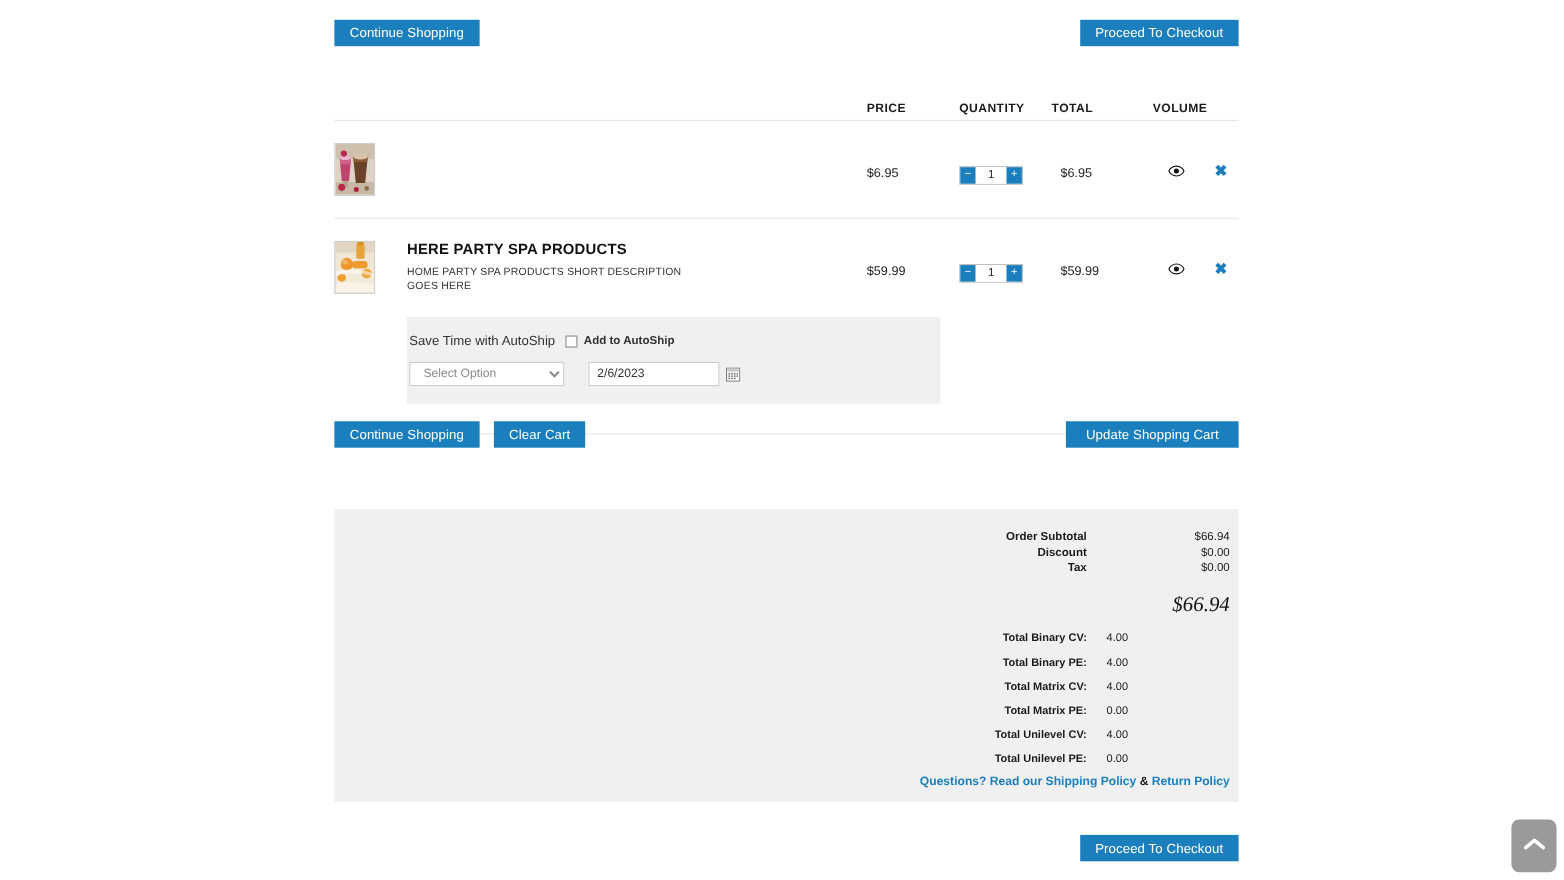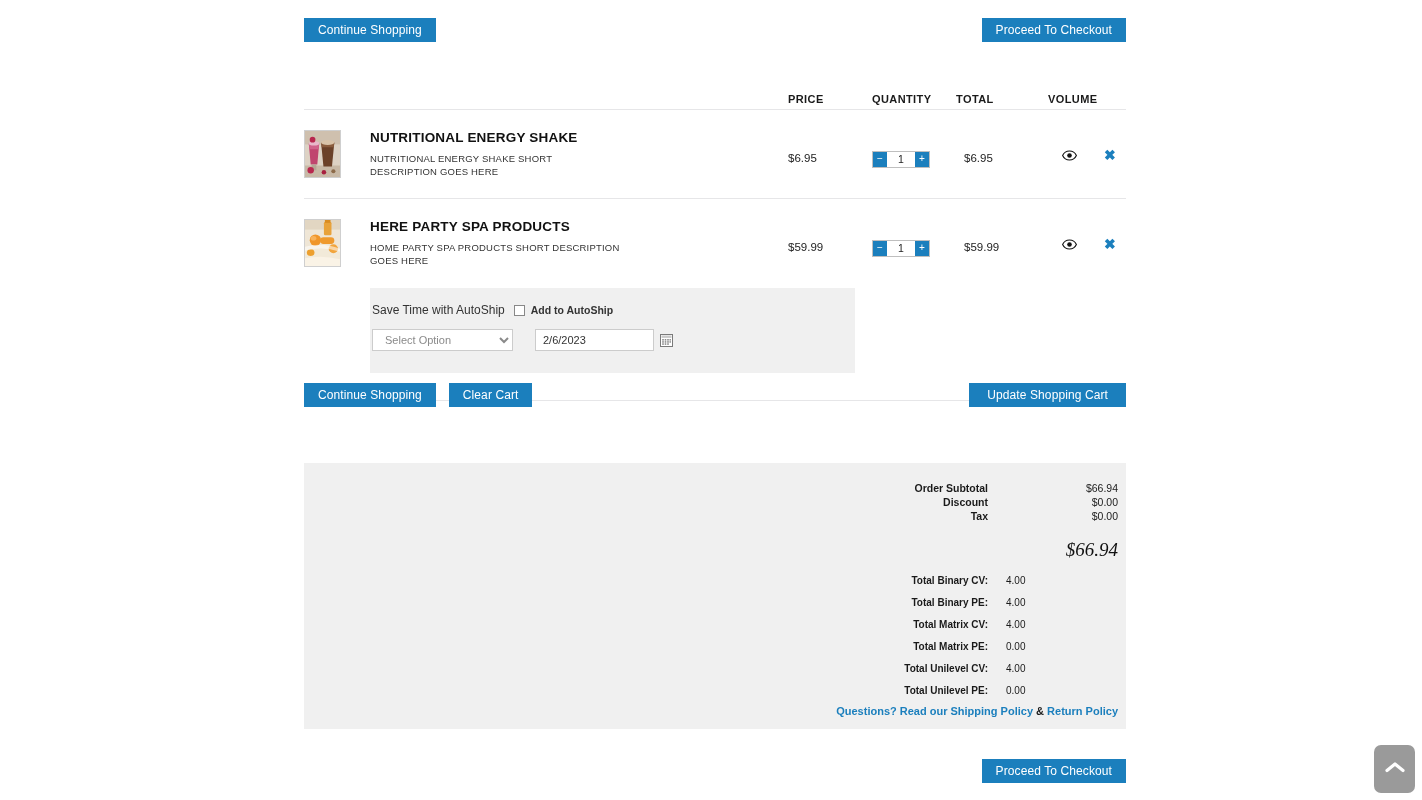--- a/index.html
+++ b/index.html
@@ -199,21 +199,21 @@
   .autoship-wrap {
     display: flex;
     border-bottom: 1px solid #e6e6e8;
     padding-bottom: 27px;
   }
   .autoship {
     margin-left: 66px;
     margin-top: 0px;
     width: 485px;
     background: #f0f0f0;
-    padding: 15px 0 22px 0;
+    padding: 15px 0 16px 0;
   }
   .autoship-top {
     display: flex;
     align-items: center;
     padding: 0 0 0 2px;
     margin-bottom: 12px;
   }
   .autoship-label {
     font-size: 12px;
     color: #333333;
@@ -433,24 +433,20 @@
             <rect x="7" y="35" width="5" height="6" fill="#b5a594"></rect>
             <path d="M17 12 h14 l-2.5 25 h-9 z" fill="#6b4128"></path>
             <path d="M17 12 h14 l-.7 5 h-12.6 z" fill="#8a5c3c"></path>
             <ellipse cx="24" cy="12" rx="7" ry="2.6" fill="#d9c3a8"></ellipse>
             <ellipse cx="9.5" cy="13" rx="5.5" ry="2.2" fill="#e8b7c9"></ellipse>
             <circle cx="8" cy="9" r="3" fill="#b8274e"></circle>
             <circle cx="6" cy="41" r="3.4" fill="#b8274e"></circle>
             <circle cx="20" cy="43" r="2.4" fill="#a8203f"></circle>
             <circle cx="30" cy="42" r="2.2" fill="#8d6b4a"></circle>
           </svg>
-        </div>
-        <div class="prod-text">
-          <div class="prod-title">NUTRITIONAL ENERGY SHAKE</div>
-          <div class="prod-desc">NUTRITIONAL ENERGY SHAKE SHORT DESCRIPTION GOES HERE</div>
         </div>
       </div>
 
       <div class="price-cell">$6.95</div>
 
       <div class="qty-cell">
         <div class="stepper">
           <button>−</button>
           <input type="text" value="1" style="">
           <button>+</button>

